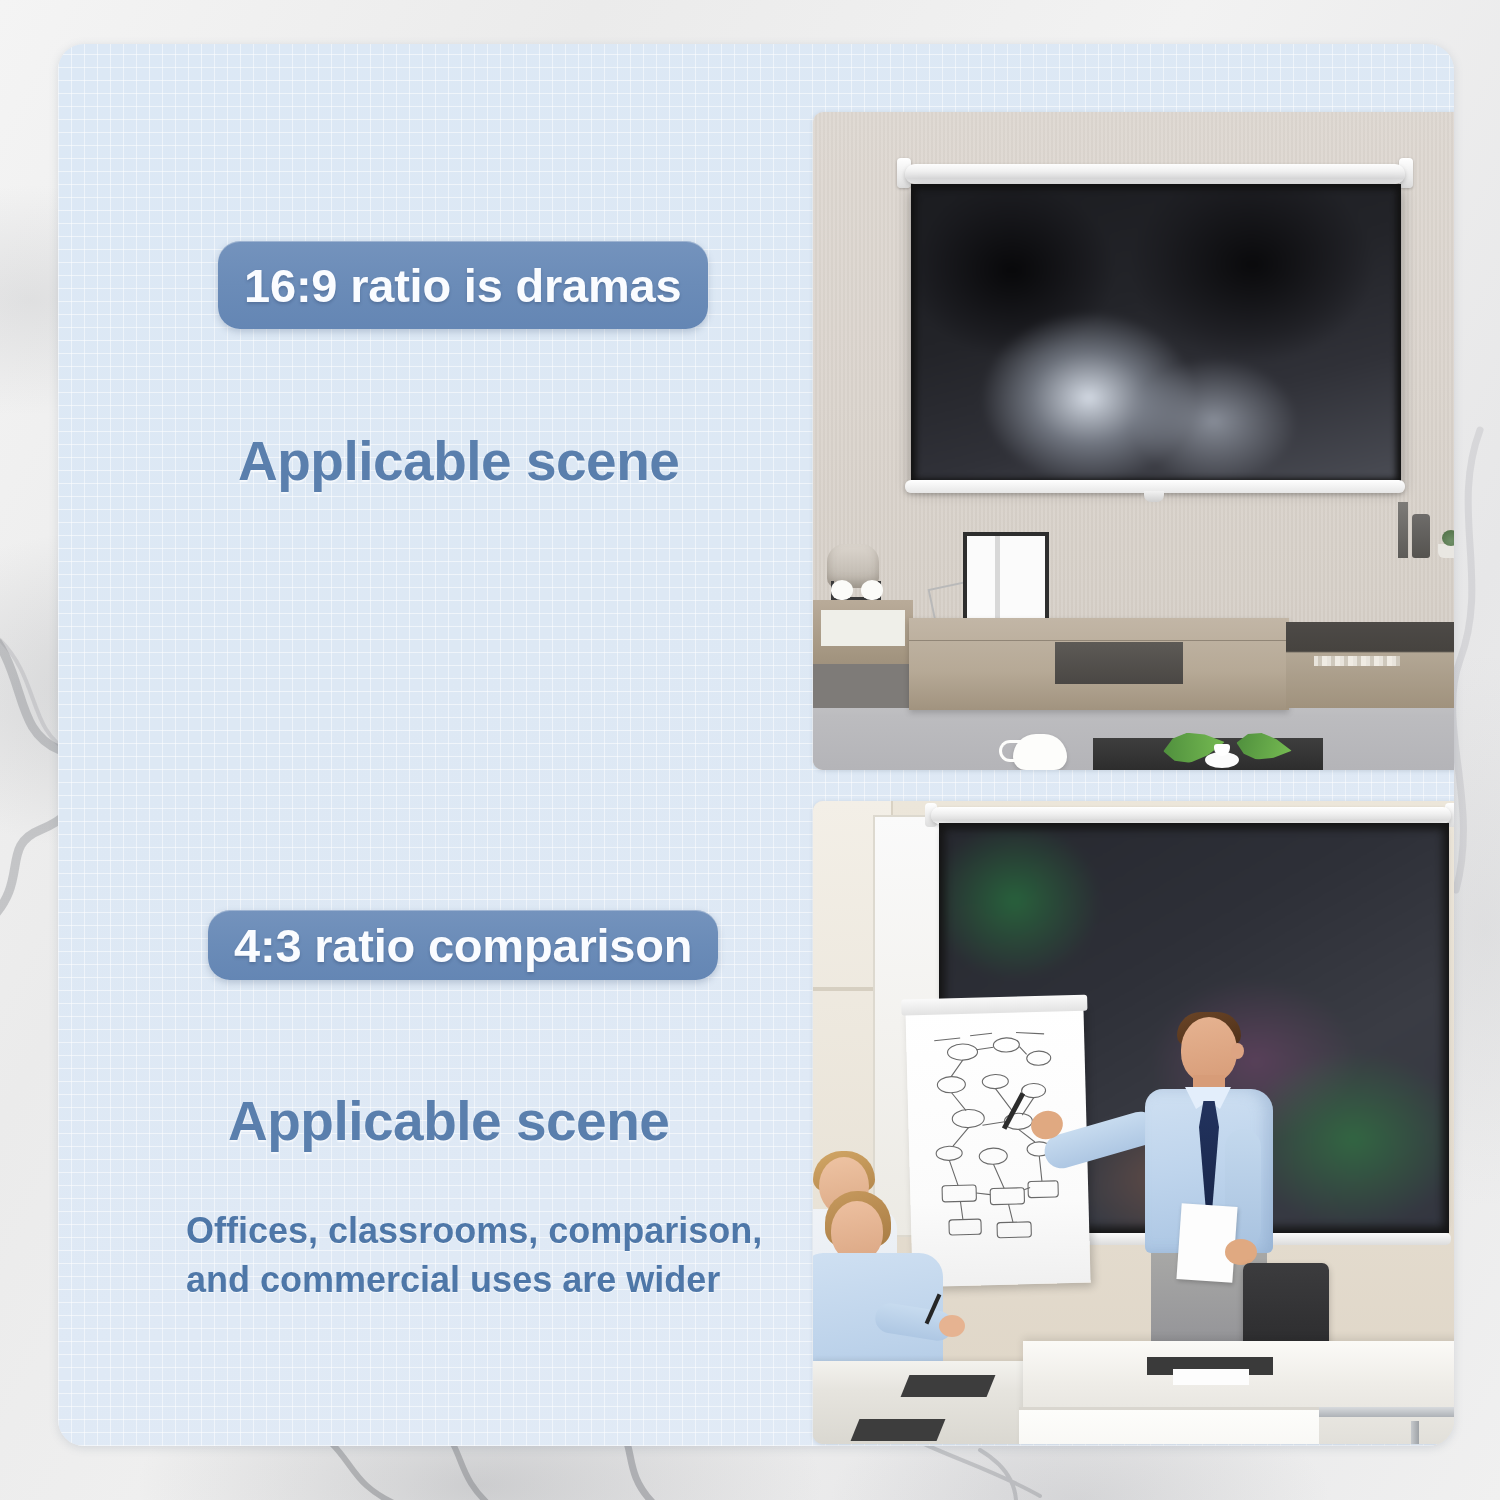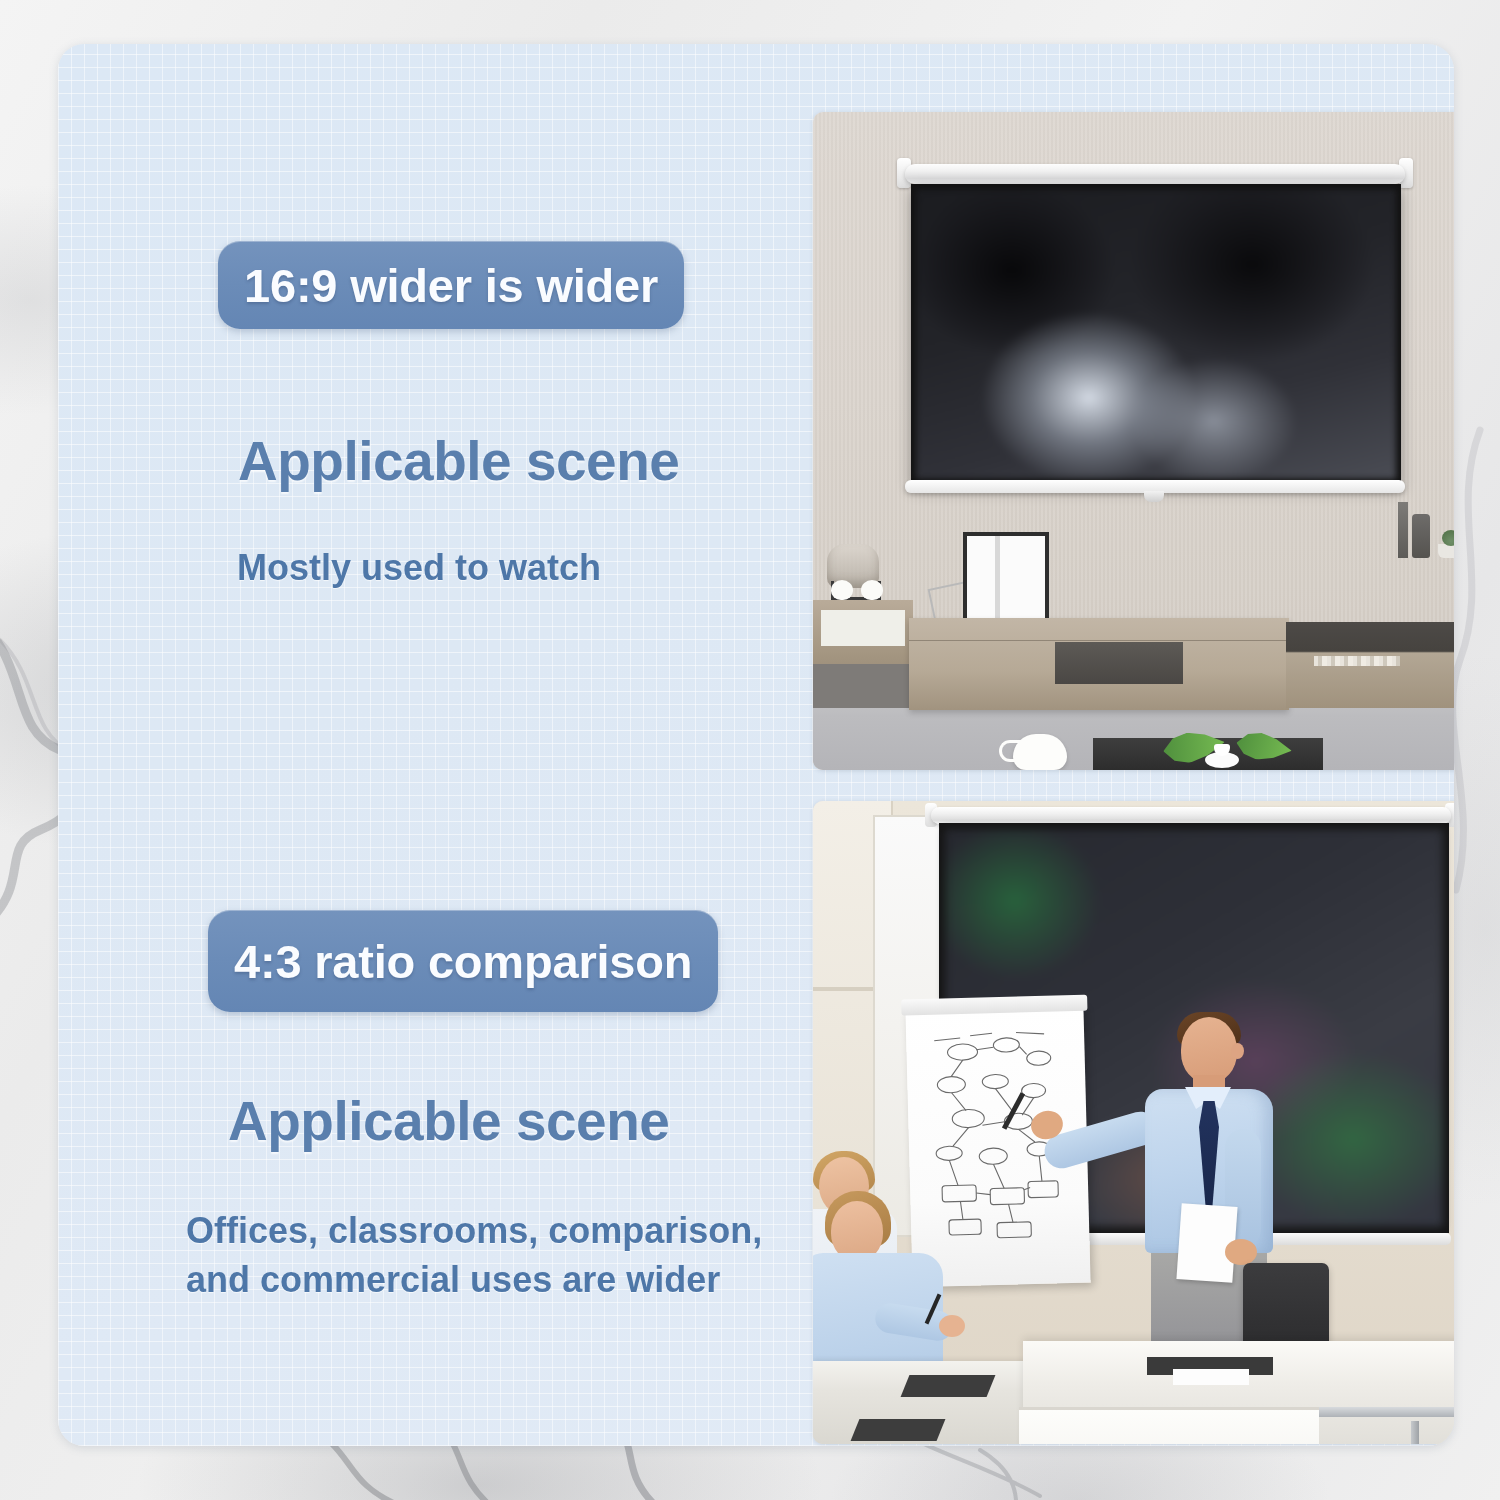--- a/index.html
+++ b/index.html
@@ -72,21 +72,21 @@
     font-weight:bold;
     line-height:1.36;
     text-shadow:0 1px 1px rgba(255,255,255,.7);
   }
 
   
   #badge-169{left:160px;top:197px;height:88px;}
   #head-1{left:180px;top:385px;}
   #body-1{left:179px;top:500px;}
 
-  #badge-43{left:150px;top:866px;height:102px;}
+  #badge-43{left:150px;top:866px;height:70px;}
   #head-2{left:170px;top:1045px;}
   #body-2{left:128px;top:1163px;}
 
   
   .photo{
     position:absolute;border-radius:10px;overflow:hidden;
     box-shadow:0 1px 4px rgba(80,95,115,.18);
   }
   #photo-living{left:755px;top:68px;width:673px;height:658px;}
   #photo-conf{left:755px;top:757px;width:673px;height:643px;}
@@ -295,25 +295,24 @@
     <svg width="160" height="520" viewBox="0 0 160 520">
       <path d="M120,10 C90,90 130,160 100,240 C76,306 120,380 96,470" stroke="rgba(150,152,158,.22)" stroke-width="7" fill="none" stroke-linecap="round"></path>
     </svg>
   </div>
 
   <div class="card">
 
     <div class="left-col">
 
       <div class="badge" id="badge-169">
-        <span class="badge-text">16:9 wider is wider</span>
+        <span class="badge-text">16:9 ratio is dramas</span>
       </div>
       <div class="heading" id="head-1">Applicable scene</div>
       <div class="body-text" id="body-1">
-        <div>Mostly used to watch</div>
       </div>
 
       <div class="badge" id="badge-43">
         <span class="badge-text">4:3 ratio comparison</span>
       </div>
       <div class="heading" id="head-2">Applicable scene</div>
       <div class="body-text" id="body-2">
         <div>Offices, classrooms, comparison,</div>
         <div>and commercial uses are wider</div>
       </div>

